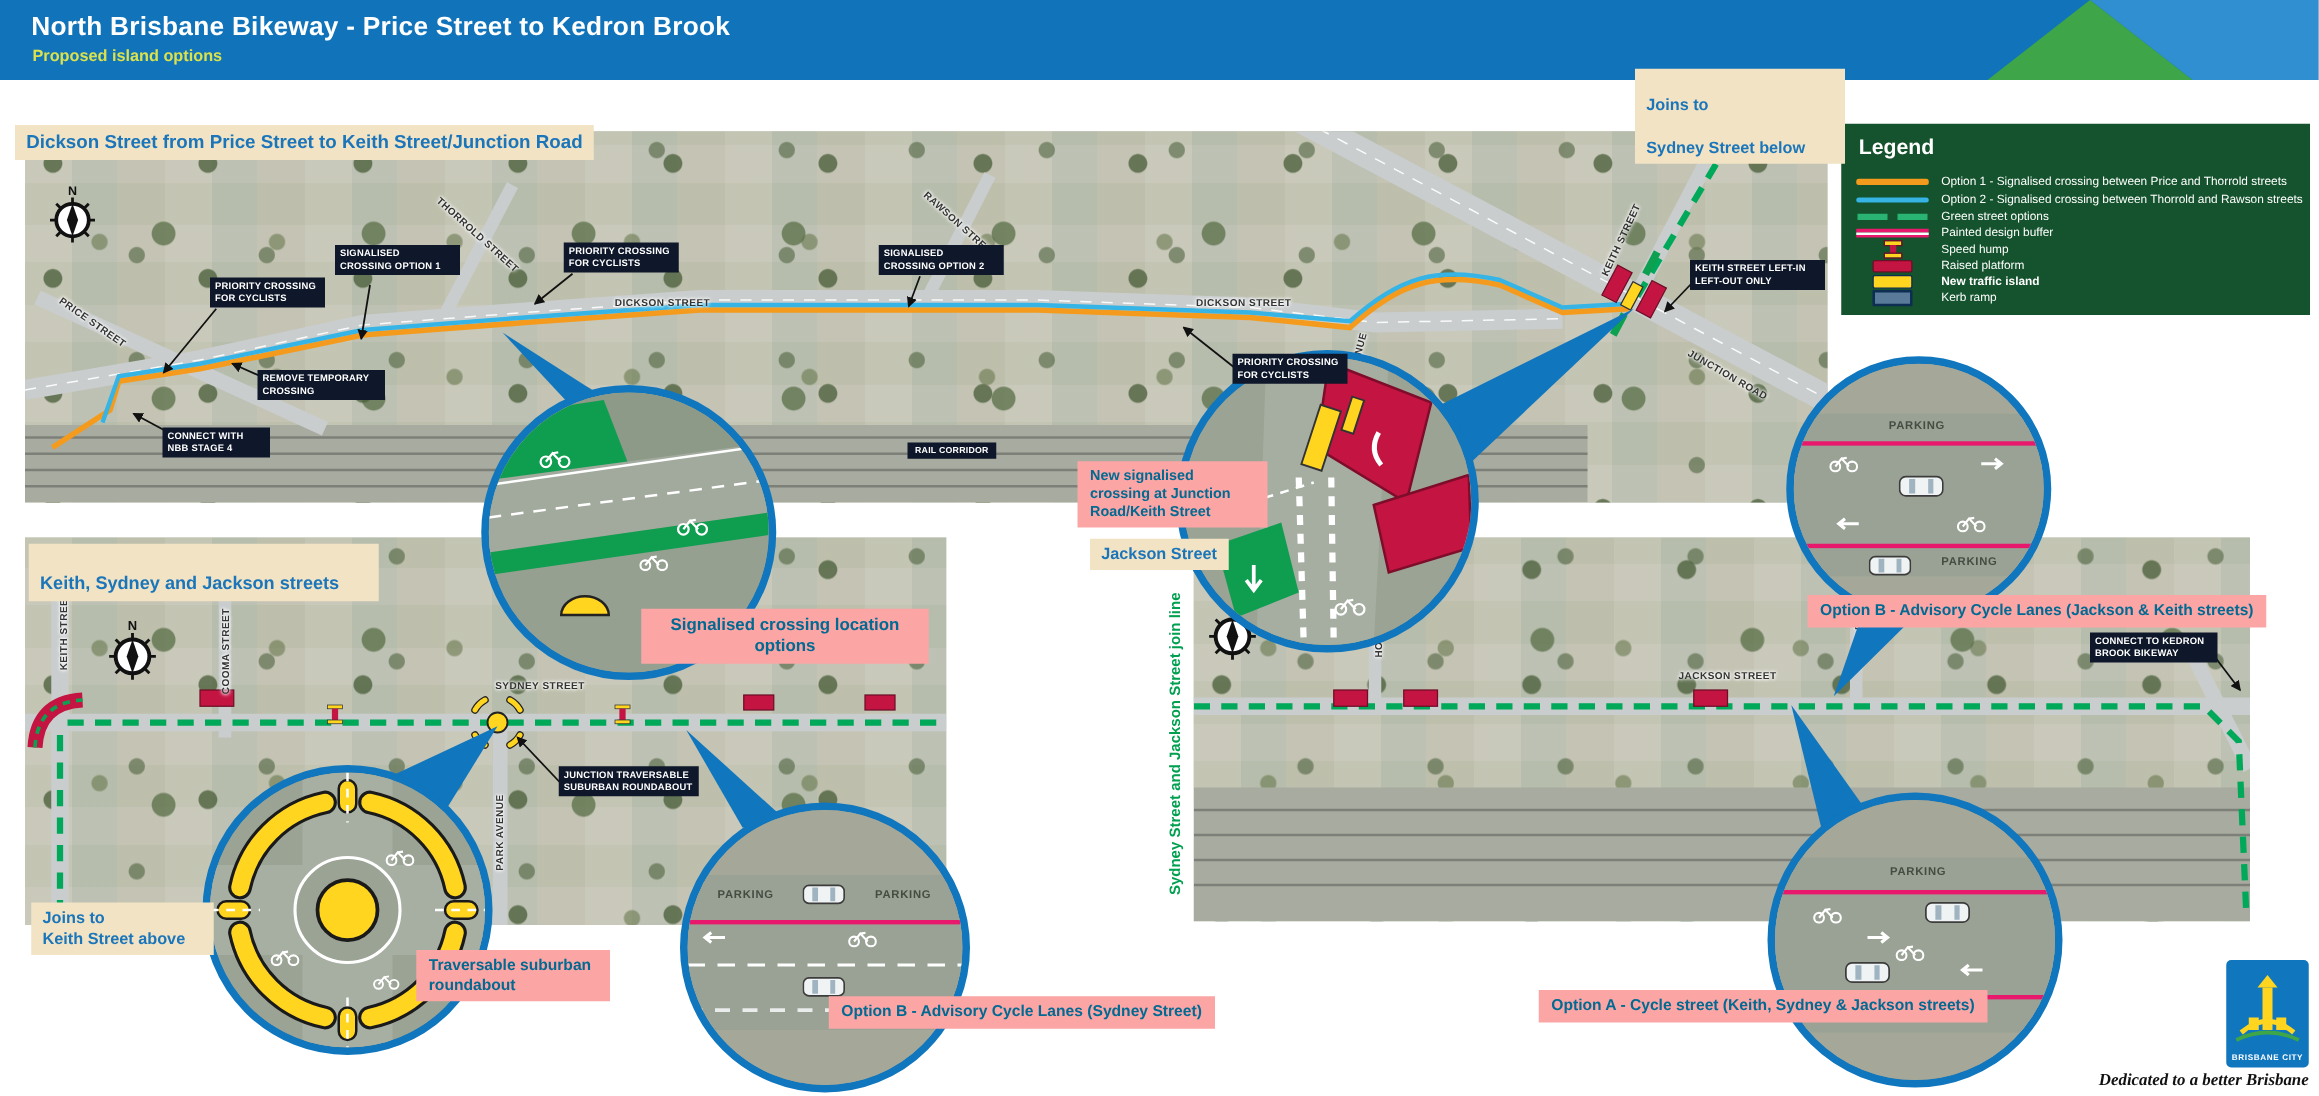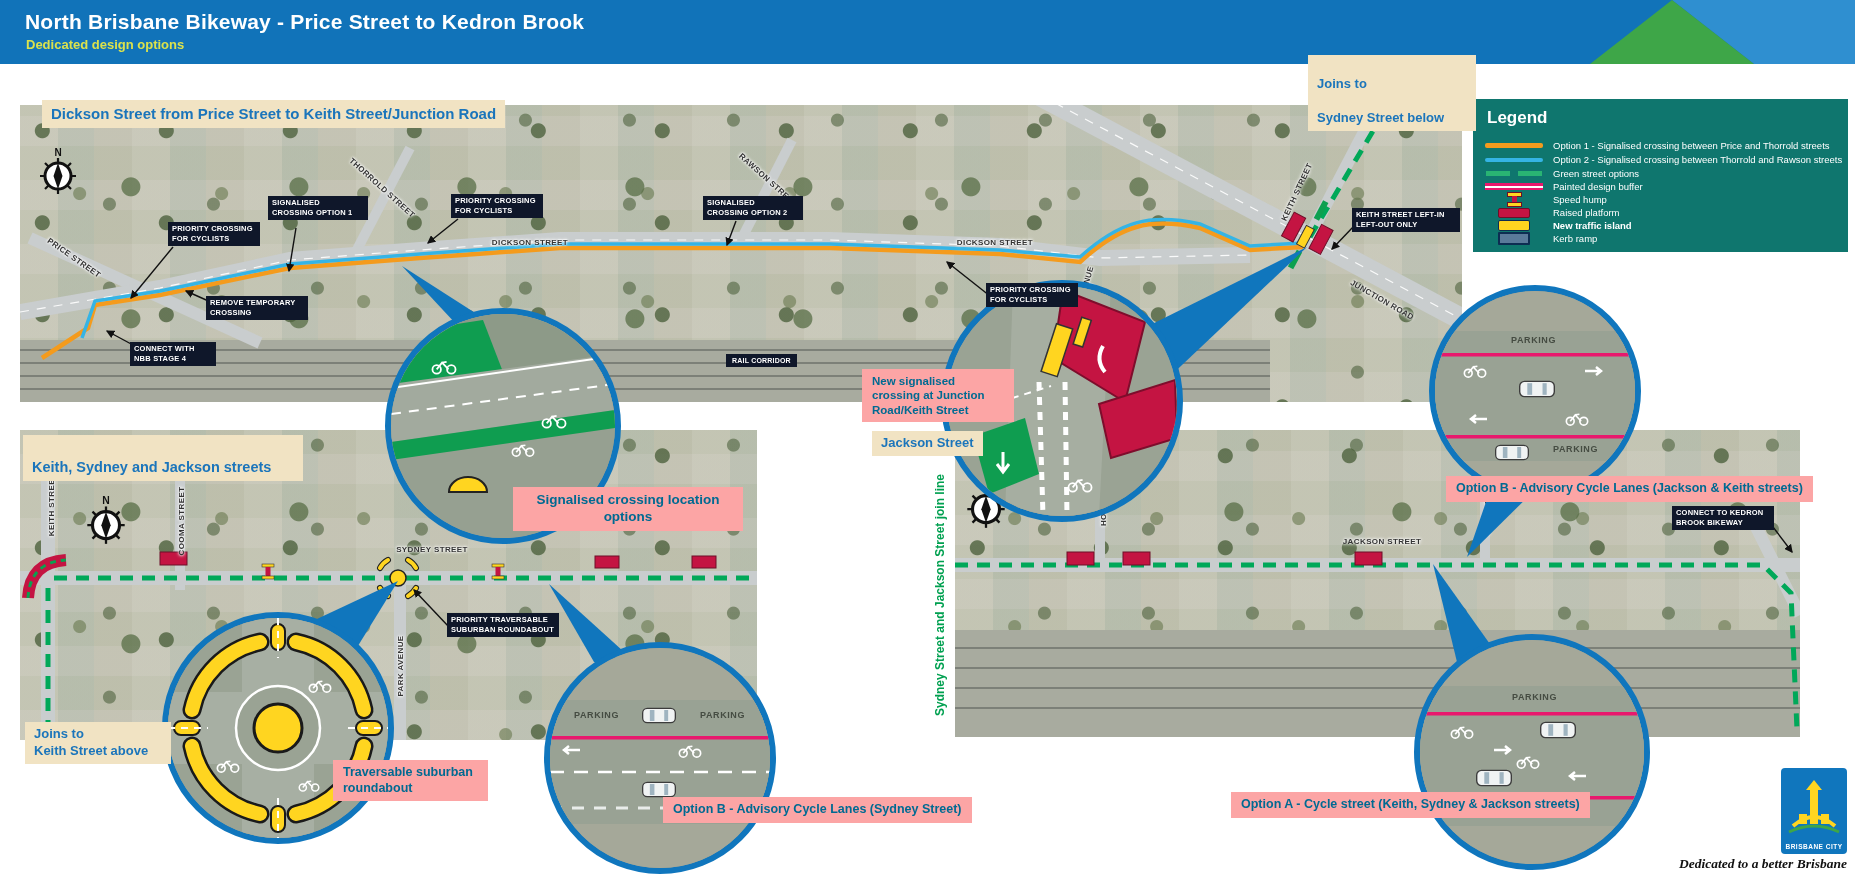--- a/index.html
+++ b/index.html
@@ -34,21 +34,21 @@
           padding:5px 10px;line-height:1.25;}
   .cream{position:absolute;background:#f1e3c3;color:#1b75bb;font-weight:bold;z-index:55;
          padding:4px 9px;line-height:1.3;}
   .inset{position:absolute;border-radius:50%;border:6px solid #1076bd;overflow:hidden;z-index:40;background:#99a294;}
   .inset svg{display:block;width:100%;height:100%;}
   .parktxt{position:absolute;color:#454c42;font-weight:bold;font-size:9px;letter-spacing:.6px;z-index:5;}
   .overlay{position:absolute;left:0;top:0;z-index:30;pointer-events:none;}
   .joinline{position:absolute;color:#00a050;font-weight:bold;font-size:12px;white-space:nowrap;z-index:25;}
 
   
-  .legend{position:absolute;left:1473px;top:99px;width:375px;height:153px;background:#0f766e;z-index:20;}
+  .legend{position:absolute;left:1473px;top:99px;width:375px;height:153px;background:#14532d;z-index:20;}
   .legend .lg-title{position:absolute;left:14px;top:9px;font-size:17px;font-weight:bold;color:#fff;}
   .lg-row{position:absolute;left:10px;display:flex;align-items:center;height:13px;}
   .lg-ico{width:62px;display:flex;justify-content:center;align-items:center;flex:0 0 62px;}
   .lg-lbl{color:#fff;font-size:9.5px;margin-left:8px;white-space:nowrap;}
   .lg-lbl.bold{font-weight:bold;}
 
   
   .logo{position:absolute;left:1781px;top:768px;width:66px;height:86px;background:#1076bd;border-radius:4px;z-index:60;}
   .tagline{position:absolute;right:8px;top:856px;width:400px;text-align:right;font-family:"Liberation Serif",serif;
            font-style:italic;font-weight:bold;font-size:13.5px;color:#111;z-index:60;}
@@ -81,21 +81,21 @@
         <path d="M3.5,6.8 L6.8,2.6 L10.8,6.8 M6.8,2.6 L9.6,2.2"></path>
       </g>
     </symbol>
   </defs>
 </svg>
 
 <div class="canvas">
 
   <div class="header">
     <div class="title">North Brisbane Bikeway - Price Street to Kedron Brook</div>
-    <div class="subtitle">Dedicated design options</div>
+    <div class="subtitle">Proposed island options</div>
     <svg class="hdr-shape" style="left:1560px;width:295px" width="295" height="64" viewBox="0 0 295 64">
       <polygon points="112,0 295,0 295,64 194,64" fill="#2f8fd0"></polygon>
       <polygon points="30,64 112,0 194,64" fill="#3ea648"></polygon>
     </svg>
   </div>
 
   <div class="aerial" style="left:20px;top:105px;width:1442px;height:297px;">
     <svg class="map-svg" viewBox="0 0 1442 297">
 
       <rect x="0" y="235" width="1250" height="62" fill="#a8ab9f"></rect>
@@ -293,21 +293,21 @@
       <span class="lg-lbl bold">New traffic island</span>
     </div>
     <div class="lg-row" style="top:133px">
       <span class="lg-ico">
           <span style="width:28px;height:9px;background:#5a7a9a;border:2px solid #0d2d52;border-radius:1px"></span>
         </span>
       <span class="lg-lbl">Kerb ramp</span>
     </div>
   </div>
 
-  <div class="cream" style="left:42px;top:100px;font-size:15px">Dickson Street from Price Street to Keith Street/Junction Road</div>
+  <div class="cream" style="left:12px;top:100px;font-size:15px">Dickson Street from Price Street to Keith Street/Junction Road</div>
   <svg class="abs" style="left:36px;top:146px;z-index:26" width="44" height="52">
       <use href="#sym-compass"></use>
     </svg>
 
   <span class="street" style="left:74px;top:258px;transform:translate(-50%,-50%) rotate(35deg)">PRICE STREET</span>
   <span class="street" style="left:382px;top:188px;transform:translate(-50%,-50%) rotate(42deg)">THORROLD STREET</span>
   <span class="street" style="left:768px;top:180px;transform:translate(-50%,-50%) rotate(42deg)">RAWSON STREET</span>
   <span class="street" style="left:530px;top:242px;transform:translate(-50%,-50%)">DICKSON STREET</span>
   <span class="street" style="left:995px;top:242px;transform:translate(-50%,-50%)">DICKSON STREET</span>
   <span class="street" style="left:1297px;top:192px;transform:translate(-50%,-50%) rotate(-65deg)">KEITH STREET</span>
@@ -347,21 +347,21 @@
   </div>
   <svg class="abs" style="left:83px;top:494px;z-index:26" width="46" height="54">
       <use href="#sym-compass"></use>
     </svg>
 
   <span class="street" style="left:51px;top:505px;transform:translate(-50%,-50%) rotate(-90deg)">KEITH STREET</span>
   <span class="street" style="left:181px;top:521px;transform:translate(-50%,-50%) rotate(-90deg)">COOMA STREET</span>
   <span class="street" style="left:432px;top:549px;transform:translate(-50%,-50%)">SYDNEY STREET</span>
   <span class="street" style="left:400px;top:666px;transform:translate(-50%,-50%) rotate(-90deg)">PARK AVENUE</span>
 
-  <div class="bcall" style="left:447px;top:613px;width:104px">PRIORITY TRAVERSABLE
+  <div class="bcall" style="left:447px;top:613px;width:104px">JUNCTION TRAVERSABLE
 SUBURBAN ROUNDABOUT</div>
 
   <div class="cream" style="left:25px;top:722px;font-size:13px;width:128px">
     <span>Joins to</span><br>
     <span>Keith Street above</span>
   </div>
 
   <div class="ylabel" style="left:333px;top:760px;width:135px;font-size:12.5px">Traversable suburban roundabout</div>
   <div class="ylabel" style="left:663px;top:797px;font-size:12.5px;white-space:nowrap">Option B - Advisory Cycle Lanes (Sydney Street)</div>
 

